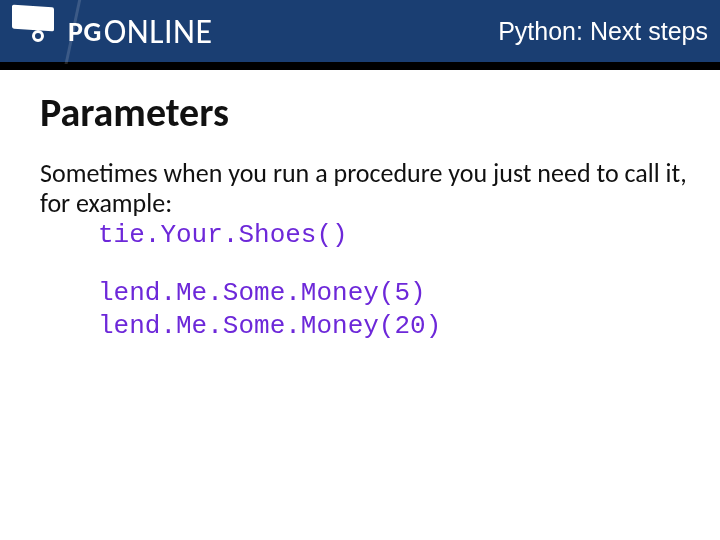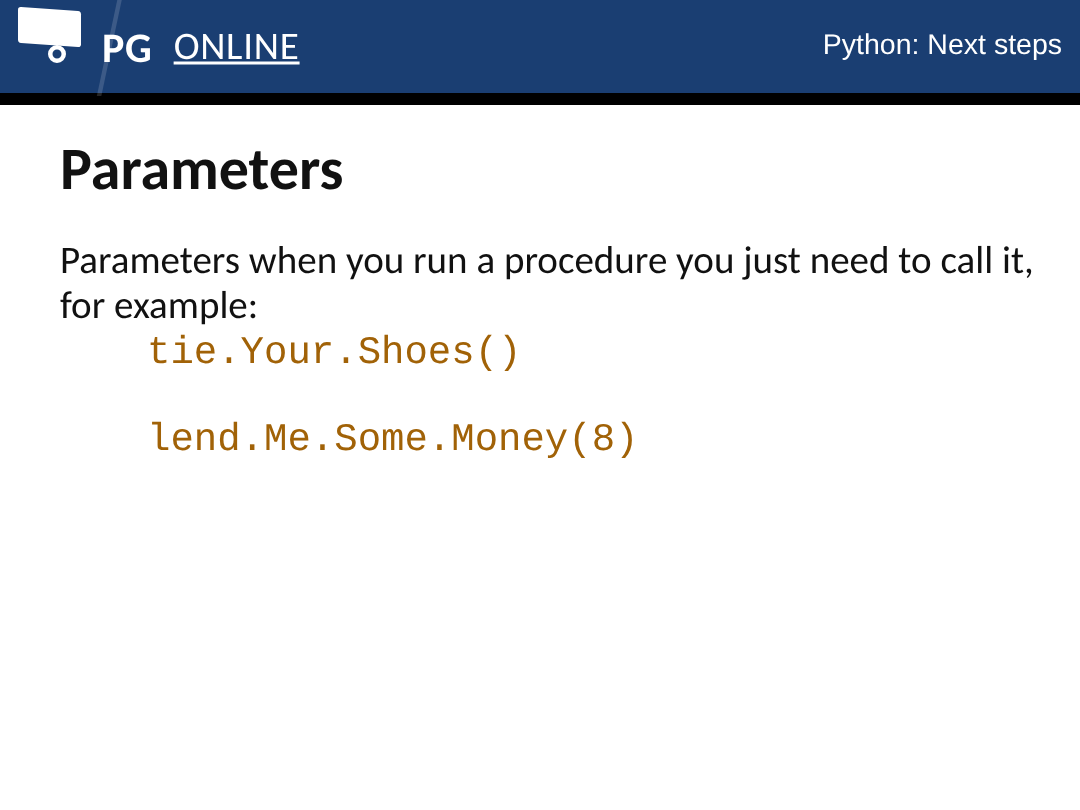--- a/index.html
+++ b/index.html
@@ -53,29 +53,29 @@
     height: 70px;
     border-right: 3px solid rgba(255,255,255,0.15);
     transform: skewX(-12deg);
   }
   .brand {
     color: #fff;
     font-weight: 300;
     font-size: 28px;
     letter-spacing: 0.5px;
     display: flex;
-    align-items: flex-start;
-    gap: 14px;
+    align-items: center;
+    gap: 2px;
   }
   .brand .pg { font-weight: 700; font-size: 28px; }
-  .brand .online { font-weight: 300; font-size: 26px; text-decoration: underline; }
+  .brand .online { font-weight: 300; font-size: 34px; }
   .crumb {
     text-align: right;
     color: #fff;
-    font-size: 19px;
+    font-size: 25px;
     font-family: "Yu Gothic", "Segoe UI", sans-serif;
     line-height: 1.15;
     font-weight: 300;
   }
   .divider {
     height: 8px;
     background: #000;
   }
   .content {
     padding: 18px 28px 0 40px;
@@ -88,21 +88,21 @@
   }
   .para {
     font-size: 26px;
     color: #111;
     line-height: 1.15;
     font-weight: 400;
   }
   .code {
     font-family: Consolas, "Courier New", monospace;
     font-size: 26px;
-    color: #a16207;
+    color: #6d28d9;
     padding-left: 58px;
     line-height: 1.3;
   }
   .block { margin-bottom: 24px; }
 </style>
 </head>
 <body>
 
 <div class="header">
   <div class="logo-wrap">
@@ -118,20 +118,21 @@
   <div class="crumb">
     <div>Python: Next steps</div>
   </div>
 </div>
 <div class="divider"></div>
 
 <div class="content">
   <div class="title">Parameters</div>
 
   <div class="block">
-    <div class="para">Parameters when you run a procedure you just need to call it, for example:</div>
+    <div class="para">Sometimes when you run a procedure you just need to call it, for example:</div>
     <div class="code">tie.Your.Shoes()</div>
   </div>
 
   <div class="block">
-    <div class="code">lend.Me.Some.Money(8)</div>
+    <div class="code">lend.Me.Some.Money(5)</div>
+    <div class="code">lend.Me.Some.Money(20)</div>
   </div>
 </div>
 
 </body></html>

